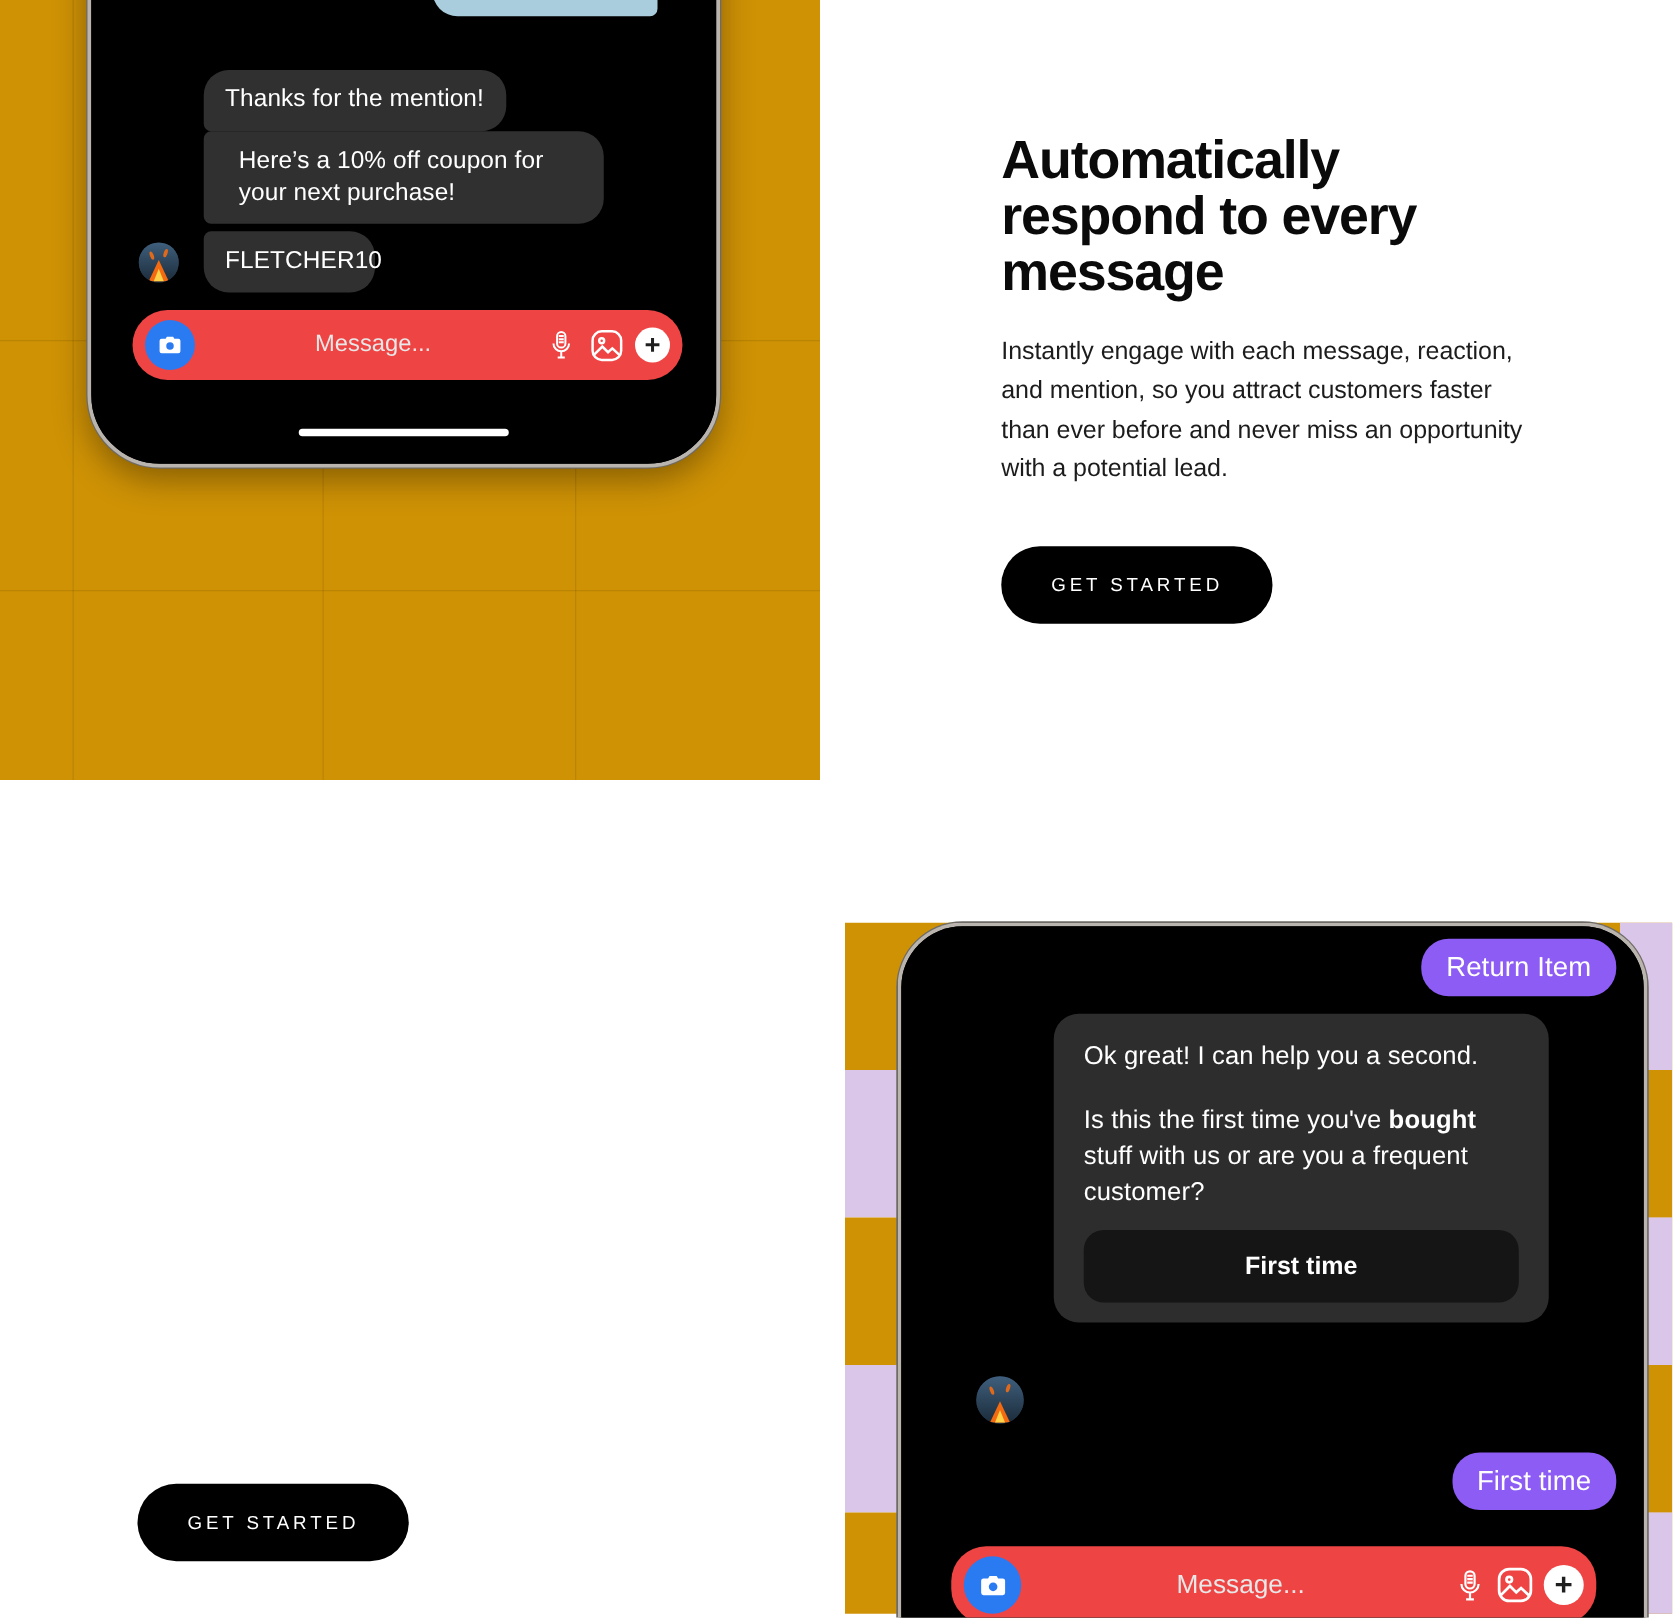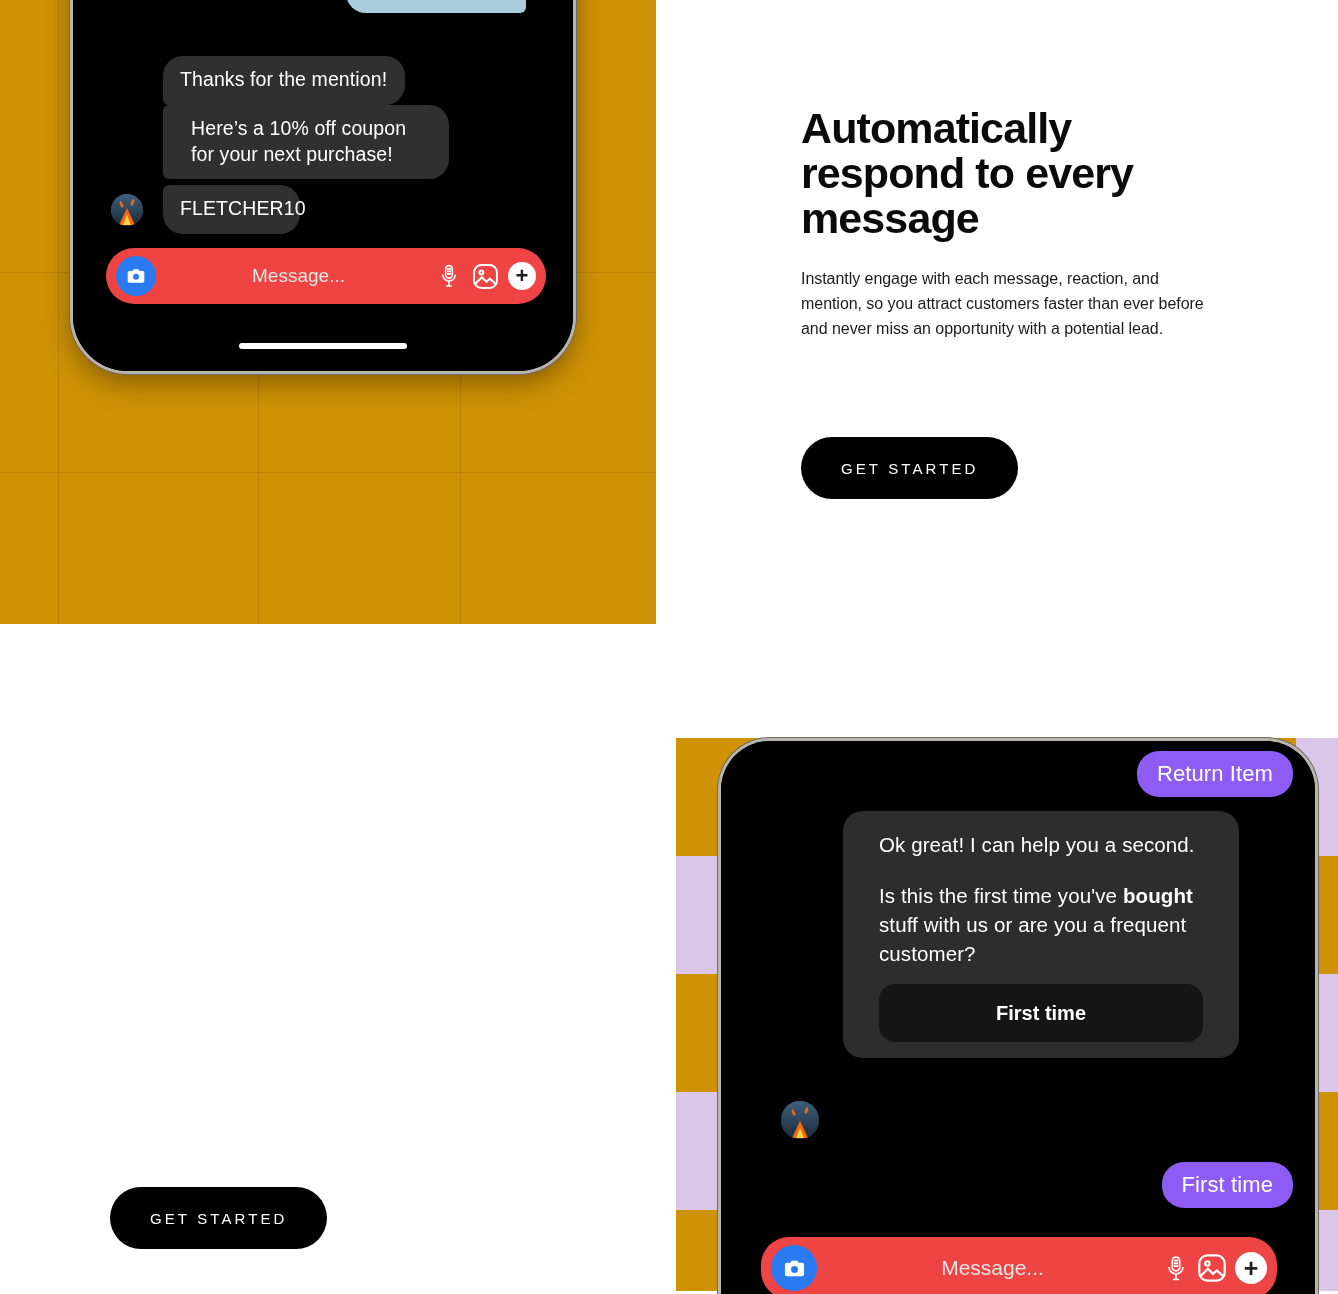--- a/index.html
+++ b/index.html
@@ -39,21 +39,21 @@
     position:absolute; left:273px; top:296px; width:180px; height:74px;
     background:#a9cddc; border-radius:20px 20px 6px 20px;
   }
 
   .bub {
     position:absolute; background:#303030; color:#fff;
     border-radius:20px; padding:11px 17px 12px;
     font-size:19.5px; line-height:1.32; letter-spacing:.1px;
   }
   .b1 { left:90px; top:413px; width:242px; border-radius:20px 20px 20px 6px;}
-  .b2 { left:90px; top:462px; width:286px; border-radius:6px 20px 20px 6px;padding-left:28px;}
+  .b2 { left:90px; top:462px; width:320px; border-radius:6px 20px 20px 6px;padding-left:28px;}
   .b3 { left:90px; top:542px; width:137px; border-radius:6px 20px 20px 20px;}
 
   .avatar {
     position:absolute; left:38px; top:551px; width:32px; height:32px;
     border-radius:50%; overflow:hidden; background:#2b3f55;
   }
   .fire-sky { position:absolute; inset:0; background:linear-gradient(#3f5f7d,#2b4257 55%,#1b2b3a); }
   .flame { position:absolute; left:50%; transform:translateX(-50%); bottom:1px;
            width:0;height:0;border-left:8px solid transparent;border-right:8px solid transparent;
            border-bottom:17px solid #f46a10; }
@@ -82,21 +82,21 @@
   .home-ind { position:absolute; left:50%; transform:translateX(-50%);
     width:168px;height:6px;background:#fff;border-radius:3px; }
 
   
   .s1-text { position:absolute; left:801px; top:106px; width:420px; }
   h2.head {
     font-size:43px; line-height:1.045; font-weight:700; color:#0a0a0a;
     letter-spacing:-.9px; margin-bottom:25px;
   }
   p.body {
-    font-size:16px; line-height:1.57; color:#1c1c1c; letter-spacing:-.05px;
+    font-size:20px; line-height:1.57; color:#1c1c1c; letter-spacing:-.05px;
   }
   .cta {
     display:inline-flex; align-items:center; justify-content:center;
     background:#000; color:#fff; border:none; border-radius:34px;
     height:62px; padding:0 40px; cursor:pointer;
     font-size:15px; letter-spacing:3.1px; font-weight:500;
     font-family:"Liberation Sans", sans-serif;
   }
   .cta1 { position:absolute; left:801px; top:437px; }
 
@@ -117,21 +117,21 @@
     border:3px solid #b9b4ad; border-bottom:none;
     box-shadow:0 0 0 1px #6e6a65;
     overflow:hidden;
   }
   .bub2 {
     position:absolute; background:#8c5cf4; color:#fff;
     border-radius:22px; padding:10px 20px; font-size:22px; letter-spacing:.1px;
   }
   .grey-card {
     position:absolute; left:122px; top:70px; width:396px;
-    background:#2d2d2d; border-radius:20px; padding:19px 36px 16px;
+    background:#2d2d2d; border-radius:20px; padding:19px 24px 16px;
   }
   .gc-line { color:#fff; font-size:20.5px; line-height:1.42; letter-spacing:.1px; }
   .gc-gap { height:22px; }
   .qr-btn {
     margin-top:16px; background:#151515; border-radius:16px; height:58px;
     display:flex; align-items:center; justify-content:center;
     color:#fff; font-size:20px; font-weight:700; cursor:pointer;
   }
   .avatar2 { position:absolute; left:60px; top:360px; width:38px;height:38px;border-radius:50%;overflow:hidden;background:#2b3f55; }
 

